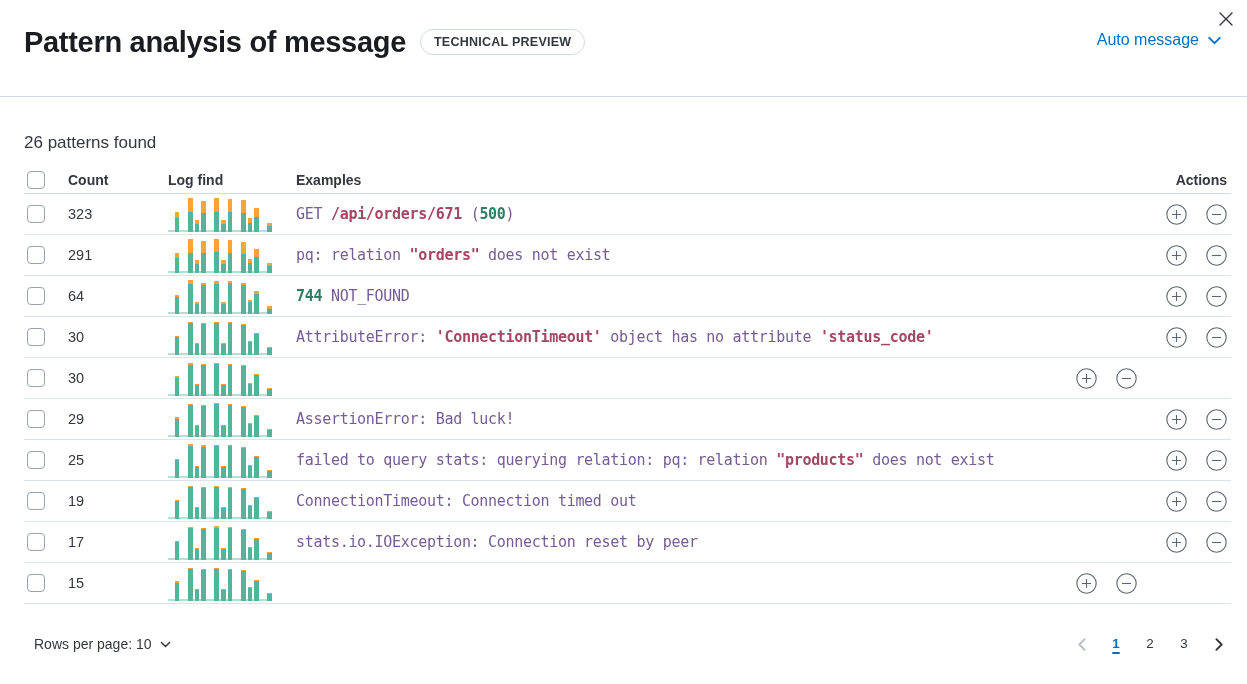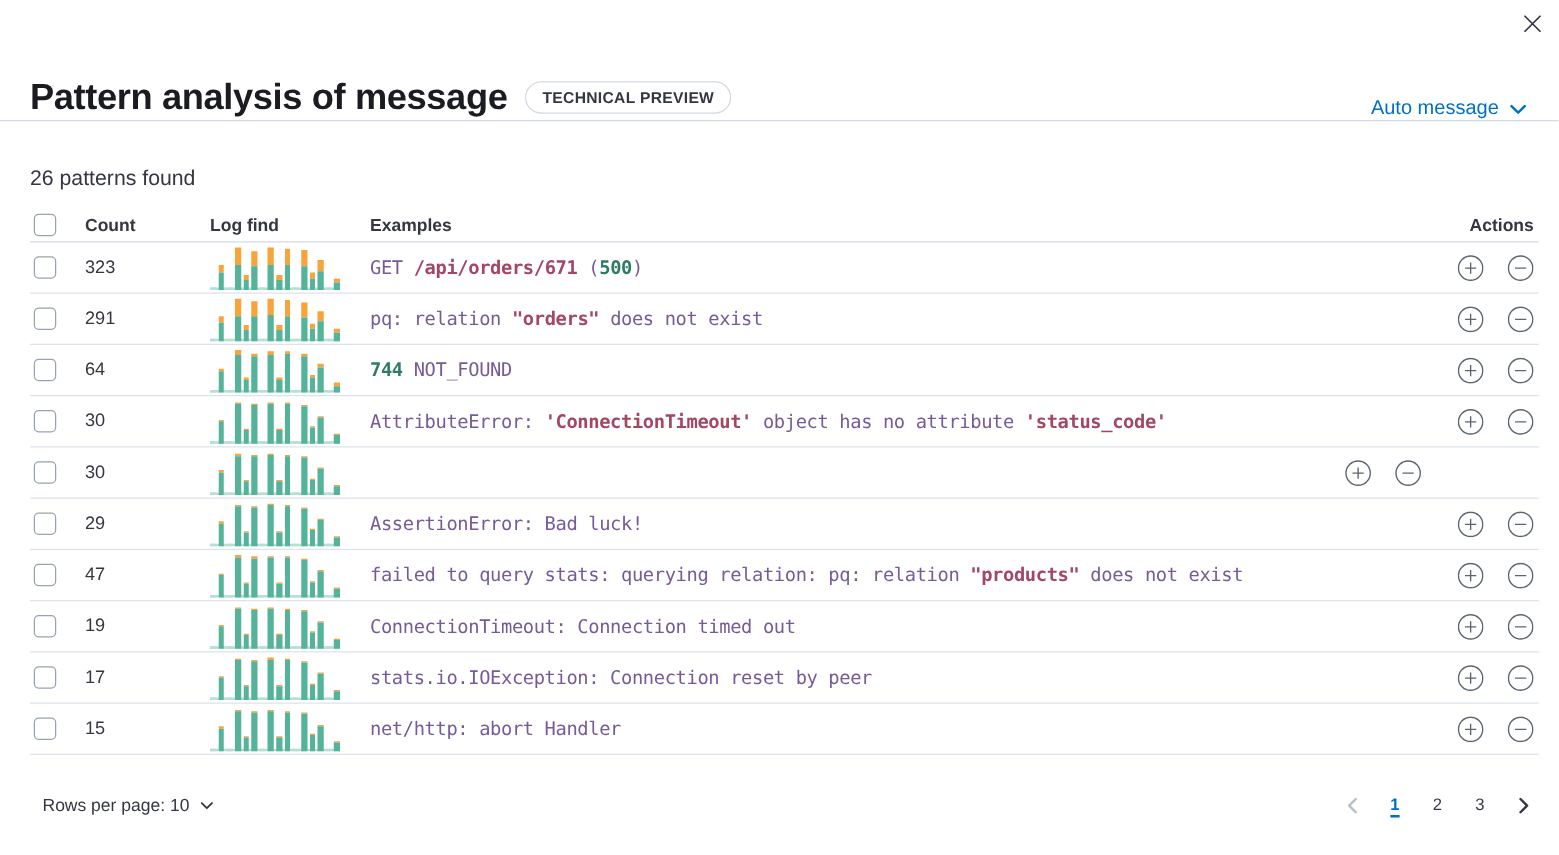--- a/index.html
+++ b/index.html
@@ -9,21 +9,21 @@
     --bar_green:#54b399; --bar_green_light:#b5e0d2; --bar_orange:#f9a43b;
     --icon_gray:#5b6471; --disabled_gray:#b7bec9;
   }
   *{box-sizing:border-box;}
   html,body{margin:0;padding:0;background:#fff;}
   body{width:1247px;height:684px;overflow:hidden;font-family:"Liberation Sans",sans-serif;color:var(--text_dark);position:relative;}
   button{font-family:inherit;background:none;border:none;padding:0;cursor:pointer;color:inherit;}
 
   .close-btn{position:absolute;top:5px;right:7px;width:28px;height:28px;display:flex;align-items:center;justify-content:center;z-index:5;}
 
-  .flyout-header{height:97px;border-bottom:1px solid var(--border_light);display:flex;align-items:flex-end;padding:24px 24px 0 24px;}
+  .flyout-header{height:97px;border-bottom:1px solid var(--border_light);display:flex;align-items:flex-start;padding:24px 24px 0 24px;}
   .title-wrap{display:flex;align-items:center;}
   h1{margin:0;font-size:29px;line-height:36px;font-weight:700;color:var(--title_dark);letter-spacing:-0.3px;}
   .badge{margin-left:14px;border:1px solid var(--border_light);border-radius:16px;padding:5px 13px;font-size:12.5px;font-weight:700;letter-spacing:.02em;color:var(--text_dark);background:#fff;white-space:nowrap;}
   .sampling{margin-left:auto;margin-top:7px;display:flex;align-items:center;gap:7px;color:var(--accent_blue);font-size:16px;}
 
   .content{padding:0 16px 0 24px;}
   .summary{margin:36px 0 14px 0;font-size:17px;color:var(--text_dark);}
 
   .trow{display:grid;grid-template-columns:44px 100px 128px 1fr 90px;align-items:center;height:41px;border-bottom:1px solid var(--row_border);}
   .thead-row{height:27px;border-bottom:1px solid var(--border_light);font-weight:700;font-size:14px;}
@@ -587,21 +587,21 @@
         <svg width="21" height="21" viewBox="0 0 21 21" fill="none" stroke="#5b6471" stroke-width="1.1">
                 <circle cx="10.5" cy="10.5" r="9.7"></circle>
                 <path d="M6 10.5h9"></path>
               </svg>
       </button>
     </div>
   </div>
 
   <div class="trow">
     <div class="cell"><span class="checkbox"></span></div>
-    <div class="cell c-count">47</div>
+    <div class="cell c-count">25</div>
     <div class="cell">
       <div class="chart">
               <i class="base"></i>
               <span class="bar">
                 <i class="seg-g seg-light" style="height: 2px;"></i>
               </span>
               <span class="bar">
                 <i class="seg-o" style="height: 1px;"></i>
                 <i class="seg-g" style="height: 18px;"></i>
               </span>
@@ -904,21 +904,20 @@
               </span>
               <span class="bar">
                 <i class="seg-g seg-light" style="height: 2px;"></i>
               </span>
               <span class="bar">
                 <i class="seg-o" style="height: 1px;"></i>
                 <i class="seg-g" style="height: 7px;"></i>
               </span>
             </div>
     </div>
-    <div class="cell c-ex"><span class="tok-p">net/http: abort Handler</span></div>
     <div class="cell c-act">
       <button class="act">
         <svg width="21" height="21" viewBox="0 0 21 21" fill="none" stroke="#5b6471" stroke-width="1.1">
                 <circle cx="10.5" cy="10.5" r="9.7"></circle>
                 <path d="M10.5 6v9M6 10.5h9"></path>
               </svg>
       </button>
       <button class="act">
         <svg width="21" height="21" viewBox="0 0 21 21" fill="none" stroke="#5b6471" stroke-width="1.1">
                 <circle cx="10.5" cy="10.5" r="9.7"></circle>

